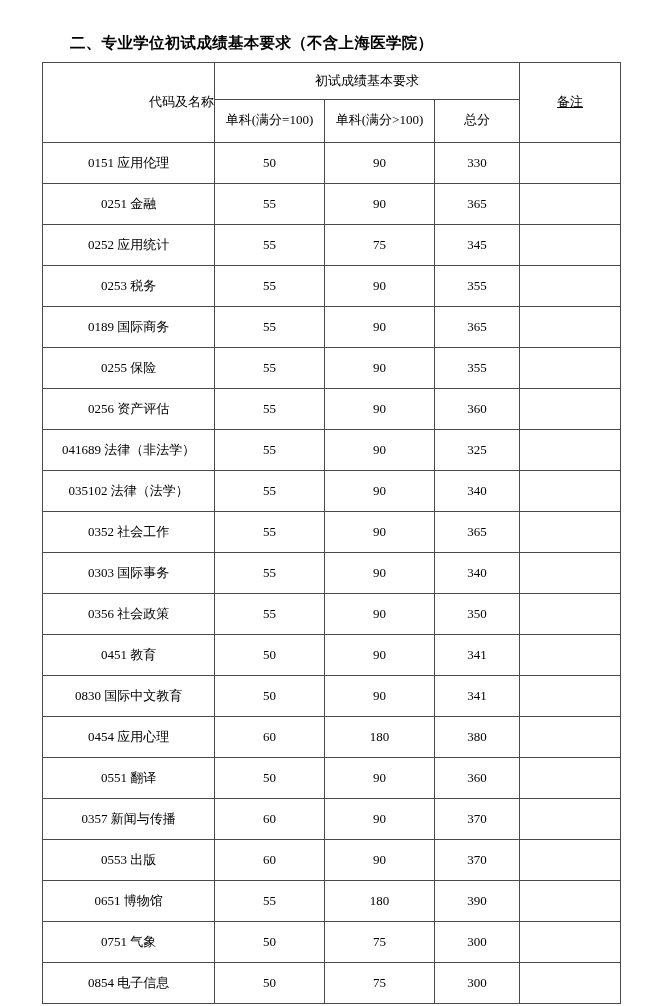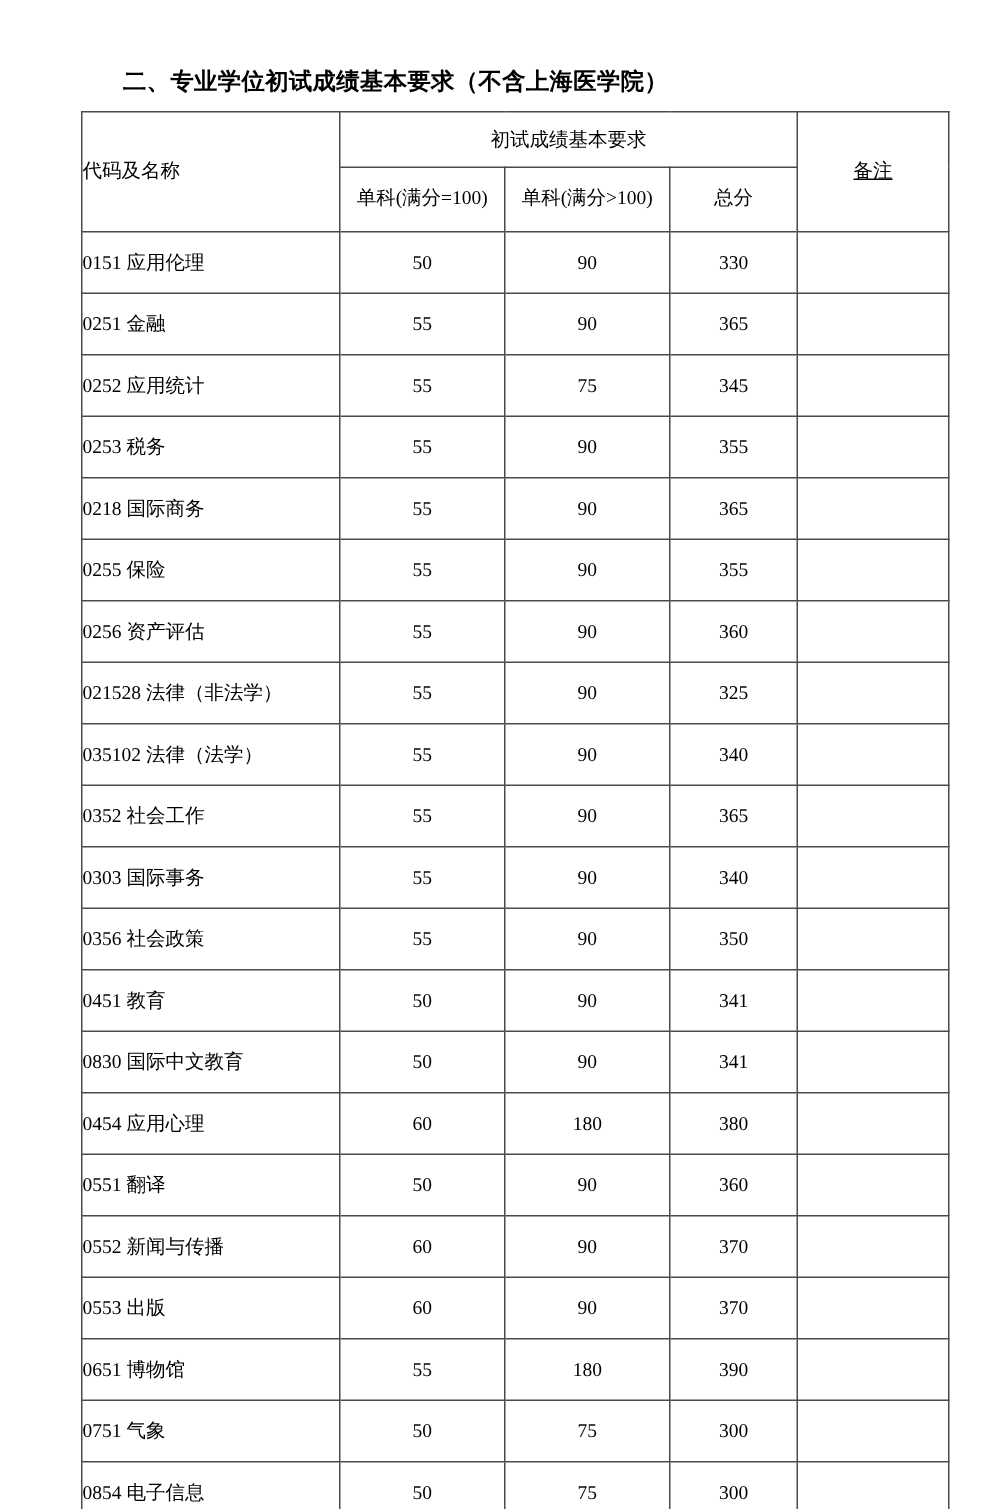--- a/index.html
+++ b/index.html
@@ -13,21 +13,21 @@
     font-family: "Liberation Serif", "DejaVu Serif", serif;
     color: #000000;
     -webkit-font-smoothing: antialiased;
   }
   .page {
     position: relative;
     width: 661px;
     height: 1006px;
     background: #ffffff;
     box-sizing: border-box;
-    padding: 12px;
+    padding: 0;
   }
   .doc-title {
     font-size: 15.5px;
     font-weight: bold;
     padding: 34px 0 9px 70px;
     letter-spacing: 0.3px;
     line-height: 1.2;
     white-space: nowrap;
   }
   table.score-table {
@@ -57,30 +57,30 @@
   }
   .hdr-sub {
     text-align: center;
     font-size: 12px;
     height: 42px;
     line-height: 1.25;
     padding: 0 4px;
     font-family: Liberation Serif, serif;
   }
   .hdr-code {
-    text-align: left;
+    text-align: right;
     font-size: 14px;
   }
   .hdr-remark {
     text-align: center;
     font-size: 14px;
     text-decoration: underline;
   }
   td.cell-name {
-    text-align: left;
+    text-align: center;
     padding-left: 12px;
     height: 40px;
     font-size: 13.5px;
     white-space: nowrap;
   }
   td.cell-num {
     text-align: center;
     height: 40px;
     font-size: 13.5px;
   }
@@ -139,42 +139,42 @@
           <td class="cell-remark"></td>
         </tr>
         <tr>
           <td class="cell-name">0253  税务</td>
           <td class="cell-num">55</td>
           <td class="cell-num">90</td>
           <td class="cell-num">355</td>
           <td class="cell-remark"></td>
         </tr>
         <tr>
-          <td class="cell-name">0218 国际商务</td>
+          <td class="cell-name">0189 国际商务</td>
           <td class="cell-num">55</td>
           <td class="cell-num">90</td>
           <td class="cell-num">365</td>
           <td class="cell-remark"></td>
         </tr>
         <tr>
           <td class="cell-name">0255 保险</td>
           <td class="cell-num">55</td>
           <td class="cell-num">90</td>
           <td class="cell-num">355</td>
           <td class="cell-remark"></td>
         </tr>
         <tr>
           <td class="cell-name">0256  资产评估</td>
           <td class="cell-num">55</td>
           <td class="cell-num">90</td>
           <td class="cell-num">360</td>
           <td class="cell-remark"></td>
         </tr>
         <tr>
-          <td class="cell-name">021528 法律（非法学）</td>
+          <td class="cell-name">041689 法律（非法学）</td>
           <td class="cell-num">55</td>
           <td class="cell-num">90</td>
           <td class="cell-num">325</td>
           <td class="cell-remark"></td>
         </tr>
         <tr>
           <td class="cell-name">035102 法律（法学）</td>
           <td class="cell-num">55</td>
           <td class="cell-num">90</td>
           <td class="cell-num">340</td>
@@ -223,21 +223,21 @@
           <td class="cell-remark"></td>
         </tr>
         <tr>
           <td class="cell-name">0551 翻译</td>
           <td class="cell-num">50</td>
           <td class="cell-num">90</td>
           <td class="cell-num">360</td>
           <td class="cell-remark"></td>
         </tr>
         <tr>
-          <td class="cell-name">0552 新闻与传播</td>
+          <td class="cell-name">0357 新闻与传播</td>
           <td class="cell-num">60</td>
           <td class="cell-num">90</td>
           <td class="cell-num">370</td>
           <td class="cell-remark"></td>
         </tr>
         <tr>
           <td class="cell-name">0553  出版</td>
           <td class="cell-num">60</td>
           <td class="cell-num">90</td>
           <td class="cell-num">370</td>

